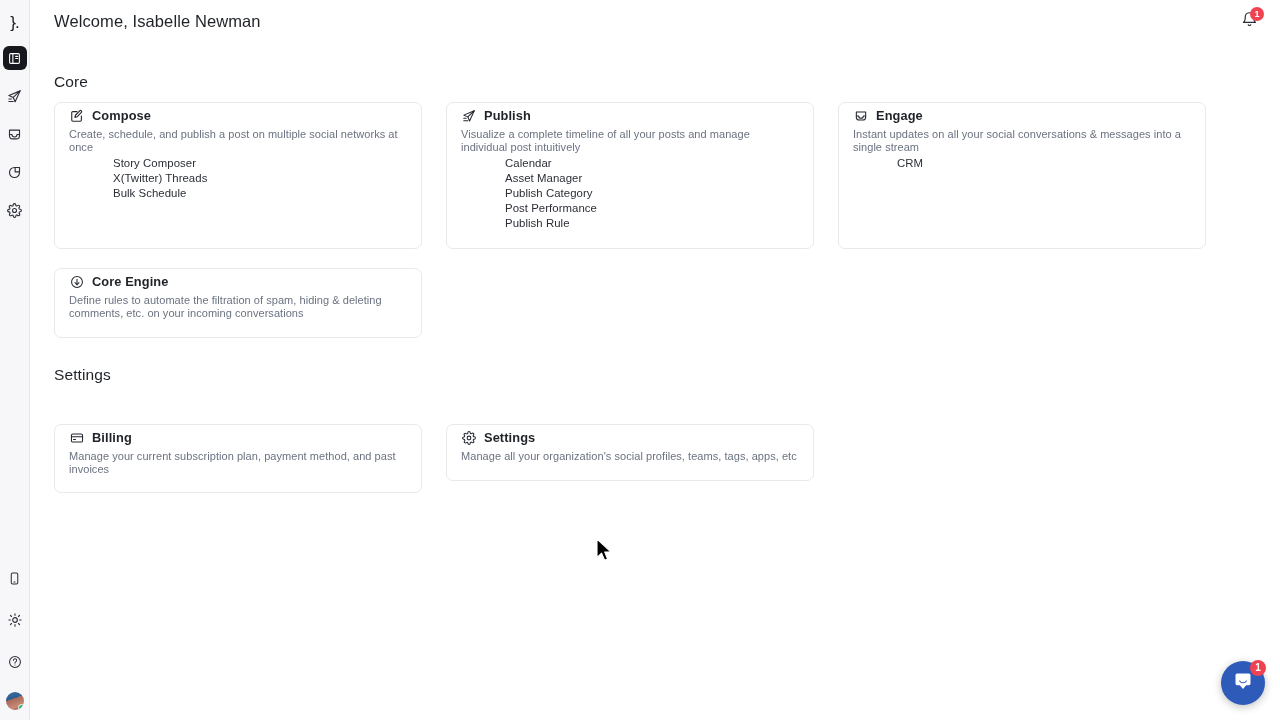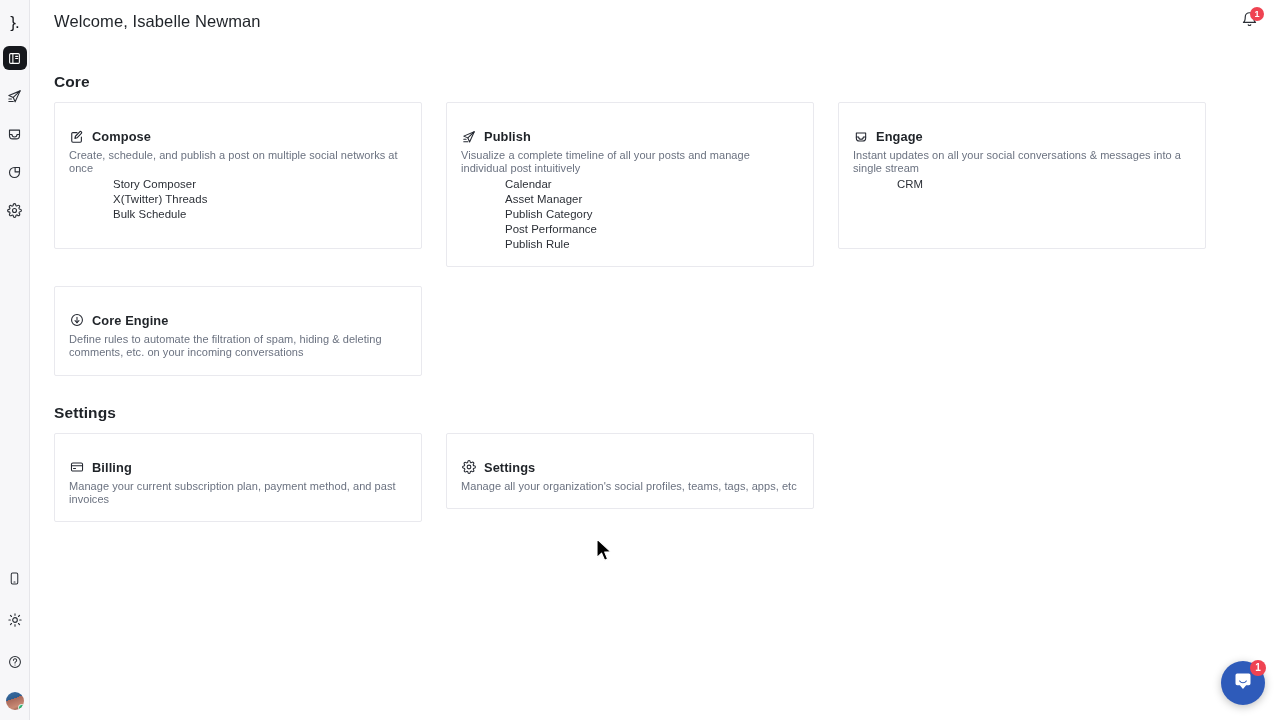--- a/index.html
+++ b/index.html
@@ -132,44 +132,44 @@
     left: 30px; top: 43px;
     width: 1250px;
     height: 677px;
     background: #ffffff;
     padding: 30px 0 0 24px;
     overflow: hidden;
   }
 
   .section-title {
     font-size: 15.5px;
-    font-weight: 700;
+    font-weight: 400;
     color: #1f2328;
     margin-bottom: 11px;
     letter-spacing: 0.1px;
   }
   .section-title.second { margin-top: 28px; }
 
   .card-grid {
     display: grid;
     grid-template-columns: 368px 368px 368px;
     column-gap: 24px;
     row-gap: 19px;
     align-items: start;
   }
 
   .card {
     background: #ffffff;
     border: 1px solid #e9e9ee;
-    border-radius: 2px;
-    padding: 26px 14px 14px 14px;
+    border-radius: 7px;
+    padding: 5px 14px 14px 14px;
   }
   .card.tall-core { min-height: 147px; }
   .card.mid { min-height: 70px; }
-  .card.settings-card { min-height: 57px; }
+  .card.settings-card { min-height: 57px; margin-top: 29px; }
 
   .card-head {
     display: flex;
     align-items: center;
     gap: 8px;
     margin-bottom: 5px;
   }
   .card-icon {
     width: 15px; height: 15px;
     display: flex; align-items: center; justify-content: center;

